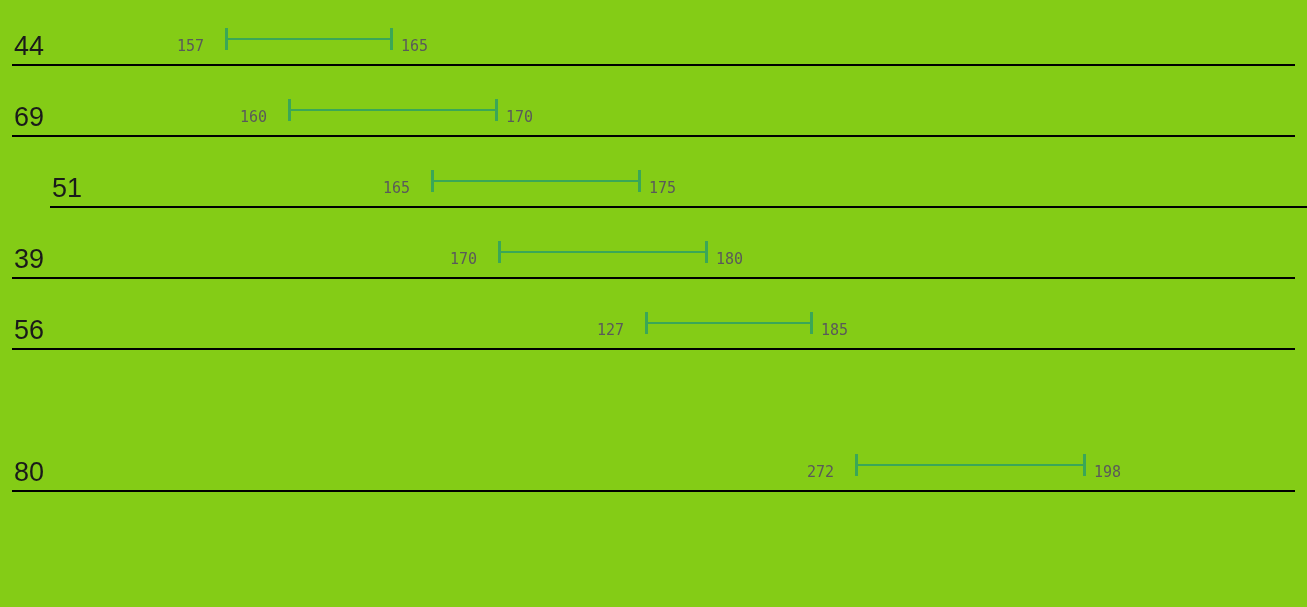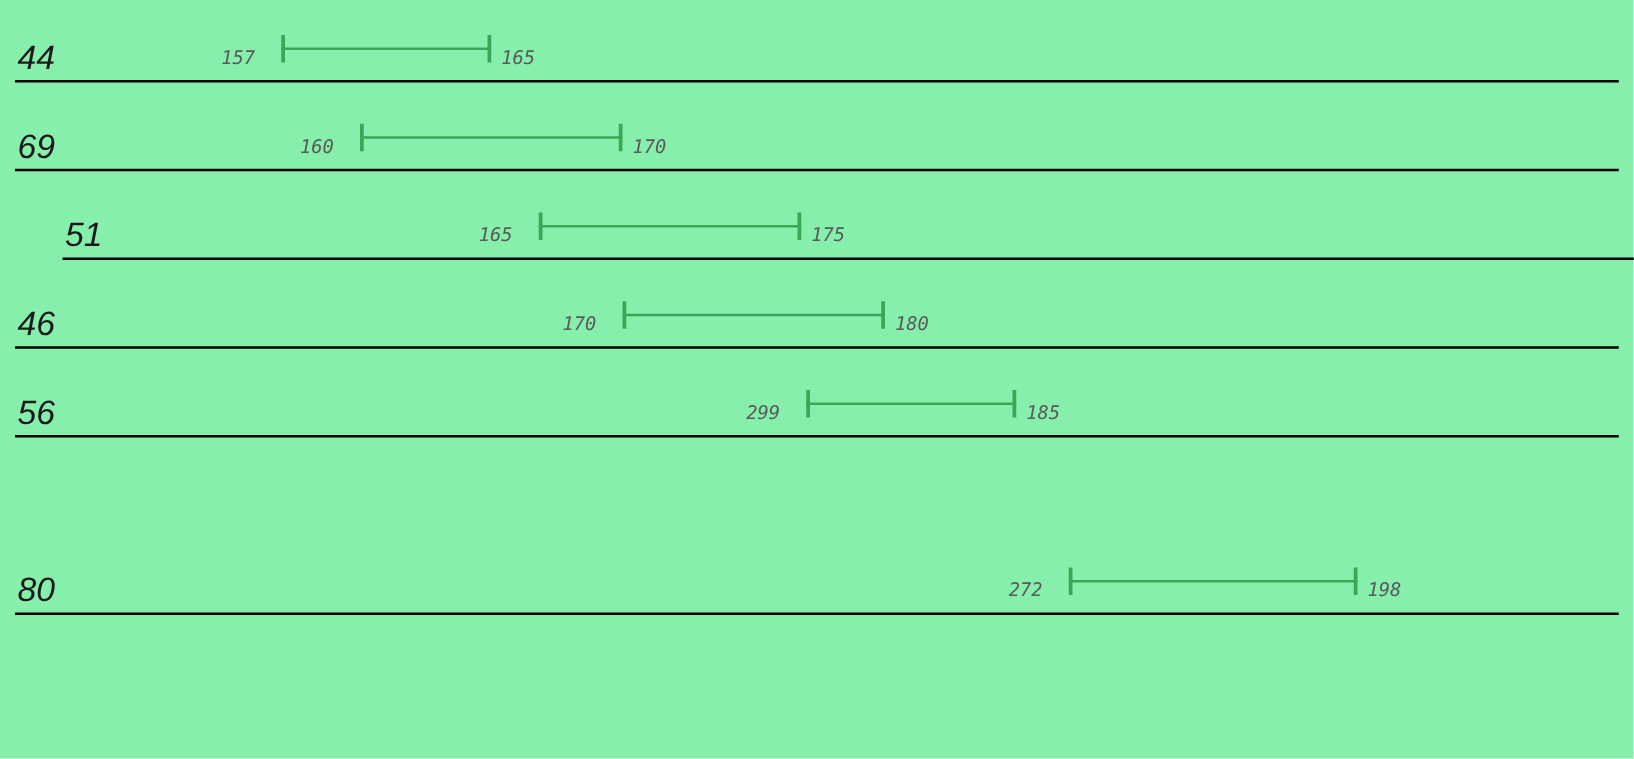--- a/index.html
+++ b/index.html
@@ -83,21 +83,21 @@
     line-height: 15px;
     color: #5a5a5a;
     white-space: nowrap;
   }
   .range-value.left  { text-align: left; }
   .range-value.right { text-align: left; }
 </style>
 </head>
 <body>
 
-<div id="chart-root" style="background: #86efac; font-style: italic;">
+<div id="chart-root" style="background: #84cc16;">
     <div class="row" style="top: -5px;">
       <div class="row-rule" style="background: rgb(0, 0, 0);"></div>
       <div class="row-label" style="color: rgb(26, 26, 26);">44</div>
       <div class="range-bar" style="left: 225px; width: 168px;">
         <div class="range-line" style="background: rgb(58, 167, 87);"></div>
         <div class="cap cap-left" style="background: rgb(58, 167, 87);"></div>
         <div class="cap cap-right" style="background: rgb(58, 167, 87);"></div>
       </div>
       <div class="range-value left" style="color: rgb(90, 90, 90); left: 177px; width: 40px;">157</div>
       <div class="range-value right" style="color: rgb(90, 90, 90); left: 401px; width: 40px;">165</div>
@@ -119,38 +119,38 @@
       <div class="range-bar" style="left: 393px; width: 210px;">
         <div class="range-line" style="background: rgb(58, 167, 87);"></div>
         <div class="cap cap-left" style="background: rgb(58, 167, 87);"></div>
         <div class="cap cap-right" style="background: rgb(58, 167, 87);"></div>
       </div>
       <div class="range-value left" style="color: rgb(90, 90, 90); left: 345px; width: 40px;">165</div>
       <div class="range-value right" style="color: rgb(90, 90, 90); left: 611px; width: 40px;">175</div>
     </div>
     <div class="row" style="top: 208px;">
       <div class="row-rule" style="background: rgb(0, 0, 0);"></div>
-      <div class="row-label" style="color: rgb(26, 26, 26);">46</div>
+      <div class="row-label" style="color: rgb(26, 26, 26);">39</div>
       <div class="range-bar" style="left: 498px; width: 210px;">
         <div class="range-line" style="background: rgb(58, 167, 87);"></div>
         <div class="cap cap-left" style="background: rgb(58, 167, 87);"></div>
         <div class="cap cap-right" style="background: rgb(58, 167, 87);"></div>
       </div>
       <div class="range-value left" style="color: rgb(90, 90, 90); left: 450px; width: 40px;">170</div>
       <div class="range-value right" style="color: rgb(90, 90, 90); left: 716px; width: 40px;">180</div>
     </div>
     <div class="row" style="top: 279px;">
       <div class="row-rule" style="background: rgb(0, 0, 0);"></div>
       <div class="row-label" style="color: rgb(26, 26, 26);">56</div>
       <div class="range-bar" style="left: 645px; width: 168px;">
         <div class="range-line" style="background: rgb(58, 167, 87);"></div>
         <div class="cap cap-left" style="background: rgb(58, 167, 87);"></div>
         <div class="cap cap-right" style="background: rgb(58, 167, 87);"></div>
       </div>
-      <div class="range-value left" style="color: rgb(90, 90, 90); left: 597px; width: 40px;">299</div>
+      <div class="range-value left" style="color: rgb(90, 90, 90); left: 597px; width: 40px;">127</div>
       <div class="range-value right" style="color: rgb(90, 90, 90); left: 821px; width: 40px;">185</div>
     </div>
     <div class="row" style="top: 421px;">
       <div class="row-rule" style="background: rgb(0, 0, 0);"></div>
       <div class="row-label" style="color: rgb(26, 26, 26);">80</div>
       <div class="range-bar" style="left: 855px; width: 231px;">
         <div class="range-line" style="background: rgb(58, 167, 87);"></div>
         <div class="cap cap-left" style="background: rgb(58, 167, 87);"></div>
         <div class="cap cap-right" style="background: rgb(58, 167, 87);"></div>
       </div>

